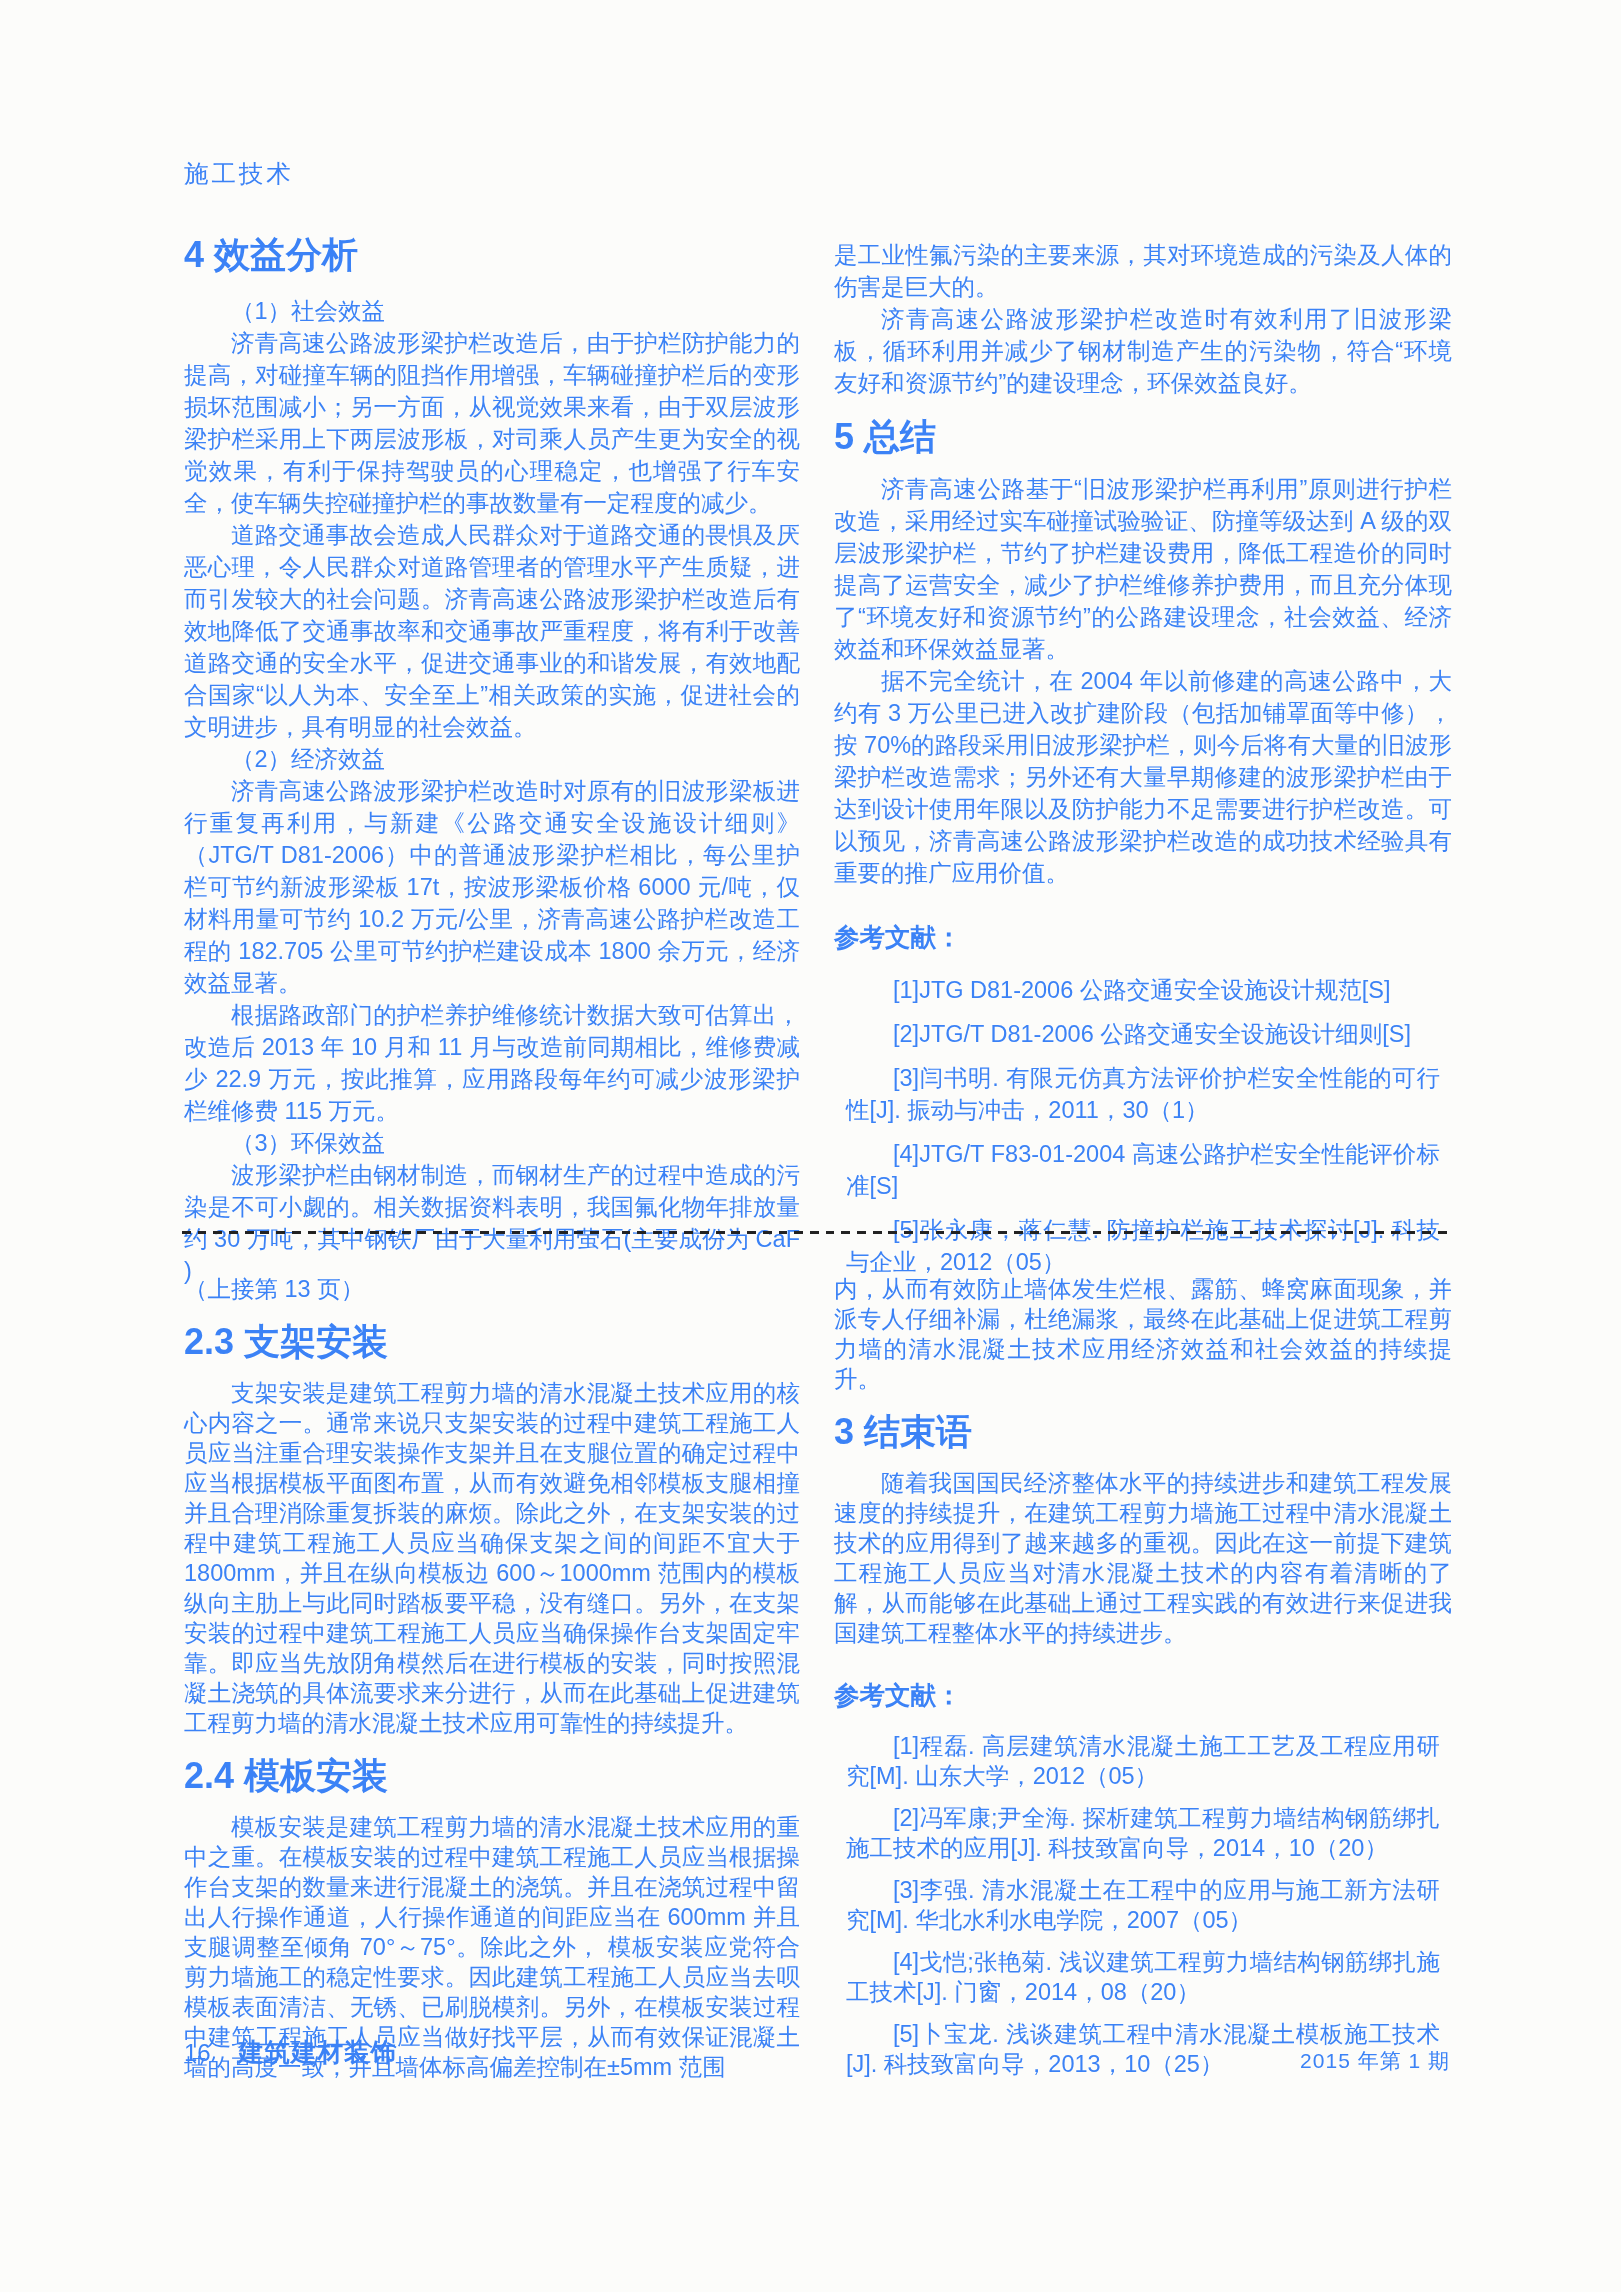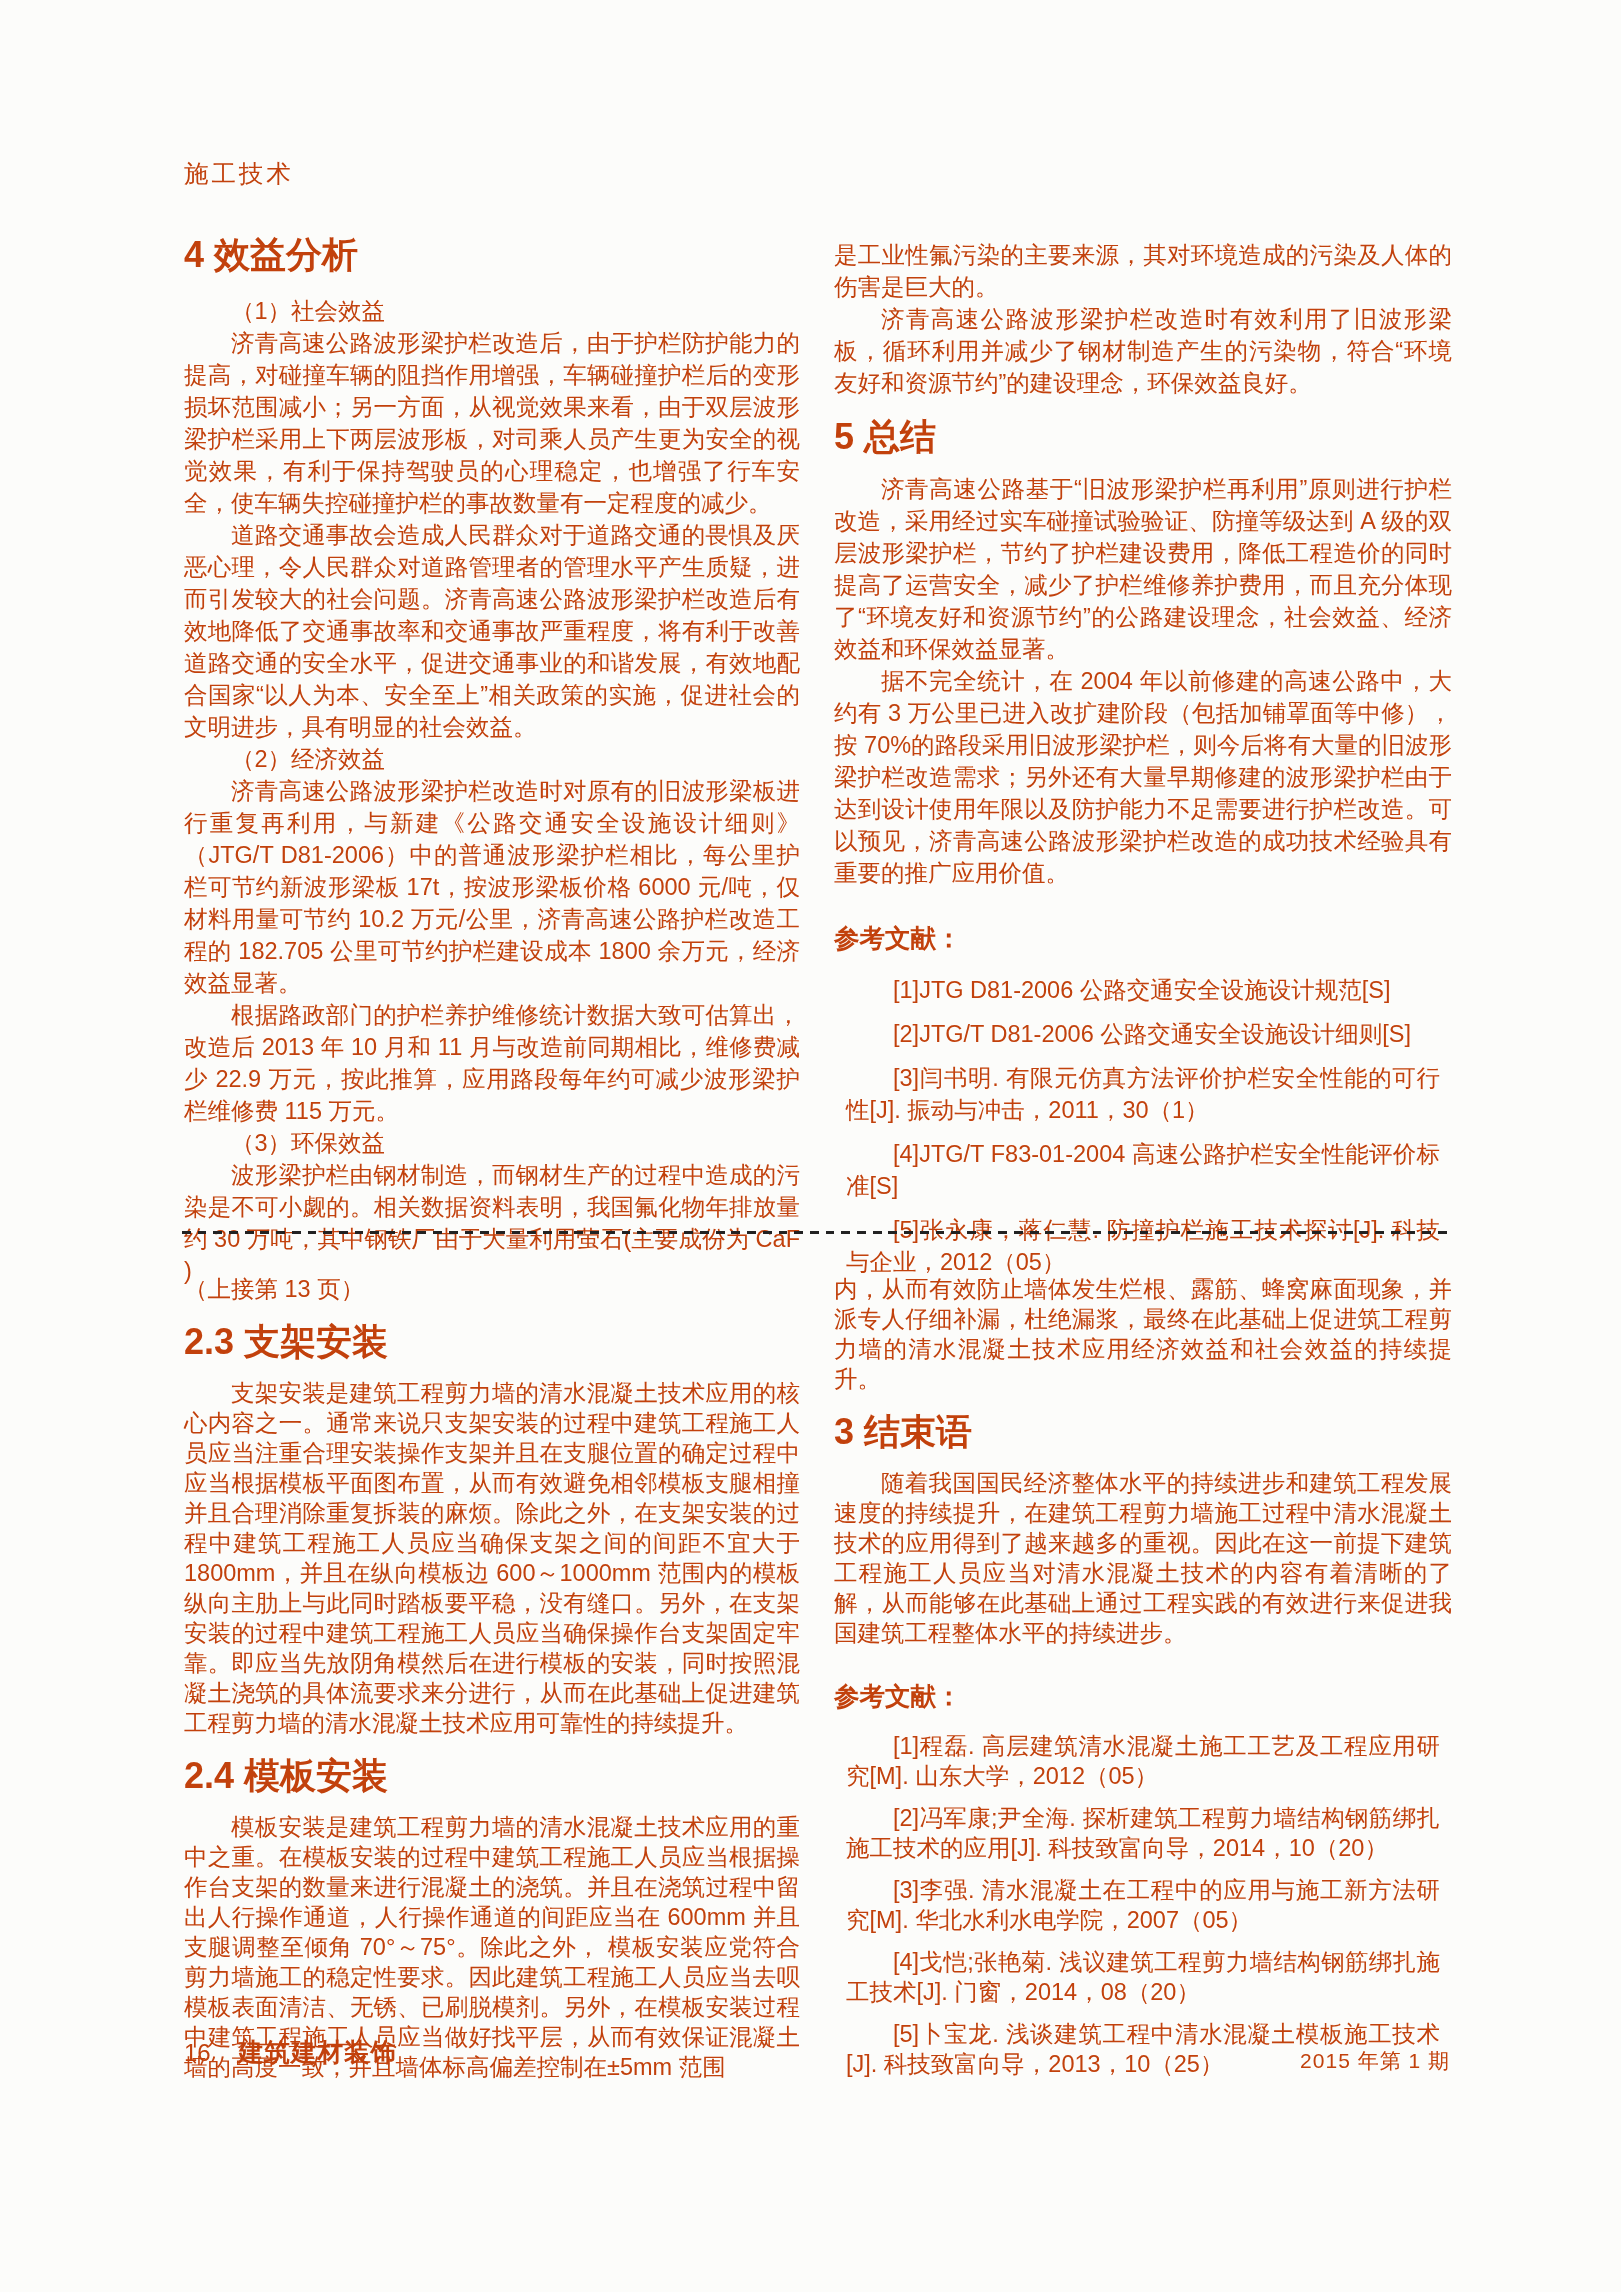--- a/index.html
+++ b/index.html
@@ -1,21 +1,21 @@
 <!DOCTYPE html>
 <html><head>
 <meta charset="utf-8">
 <style>
   html,body{margin:0;padding:0;background:#d8d8d8;}
   .sheet{
     position:relative;
     width:1621px;height:2293px;
     margin:0 auto;
     background:#fcfcfa;
-    color:#c2410c;
+    color:#3b82f6;
     font-family:"Liberation Sans","DejaVu Sans",sans-serif;
     overflow:hidden;
   }
   .masthead{
     position:absolute;left:184px;top:157px;
     font-size:24.5px;letter-spacing:2.9px;
   }
   .col{position:absolute;text-align:justify;}
   .col-tl{left:184px;top:231px;width:616px;font-size:23.5px;line-height:32px;}
   .col-tr{left:834px;top:239px;width:618px;font-size:23.5px;line-height:32px;}
@@ -26,20 +26,21 @@
     margin:0 0 15.7px 0;text-align:left;
   }
   .sec-h.mid{margin-top:13.7px;margin-bottom:11.8px;}
   .sub{text-indent:2em;margin:0;}
   .para{margin:0;text-indent:2em;}
   .cont{text-indent:0;}
   .note{margin:0 0 5.9px 0;text-indent:0;text-align:left;}
   .ref-head{
     font-weight:bold;font-size:25.5px;text-align:left;
     margin:33px 0 19.6px 0;
+    font-family:Liberation Serif, serif;
   }
   .ref{margin:12px;text-indent:2em;}
   .divider{
     position:absolute;left:182px;top:1231px;width:1272px;height:2.9px;
     background:repeating-linear-gradient(90deg,#222 0 8.8px,transparent 8.8px 15.7px);
   }
   .footer-left{
     position:absolute;left:184px;top:2035px;
     display:flex;align-items:baseline;gap:27.4px;
   }

